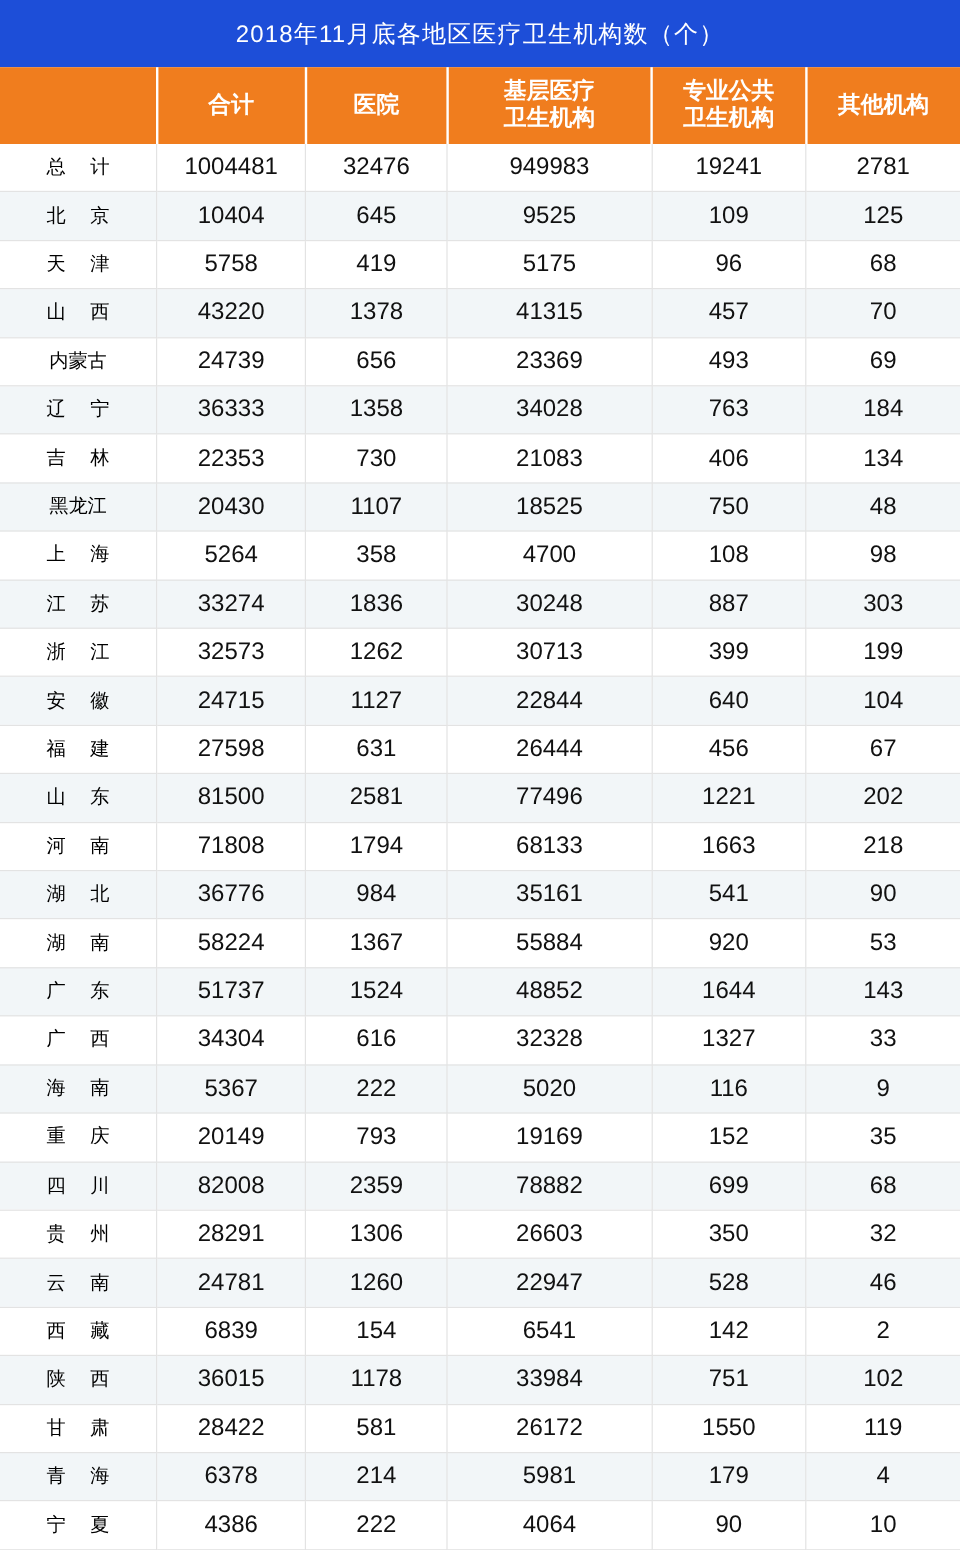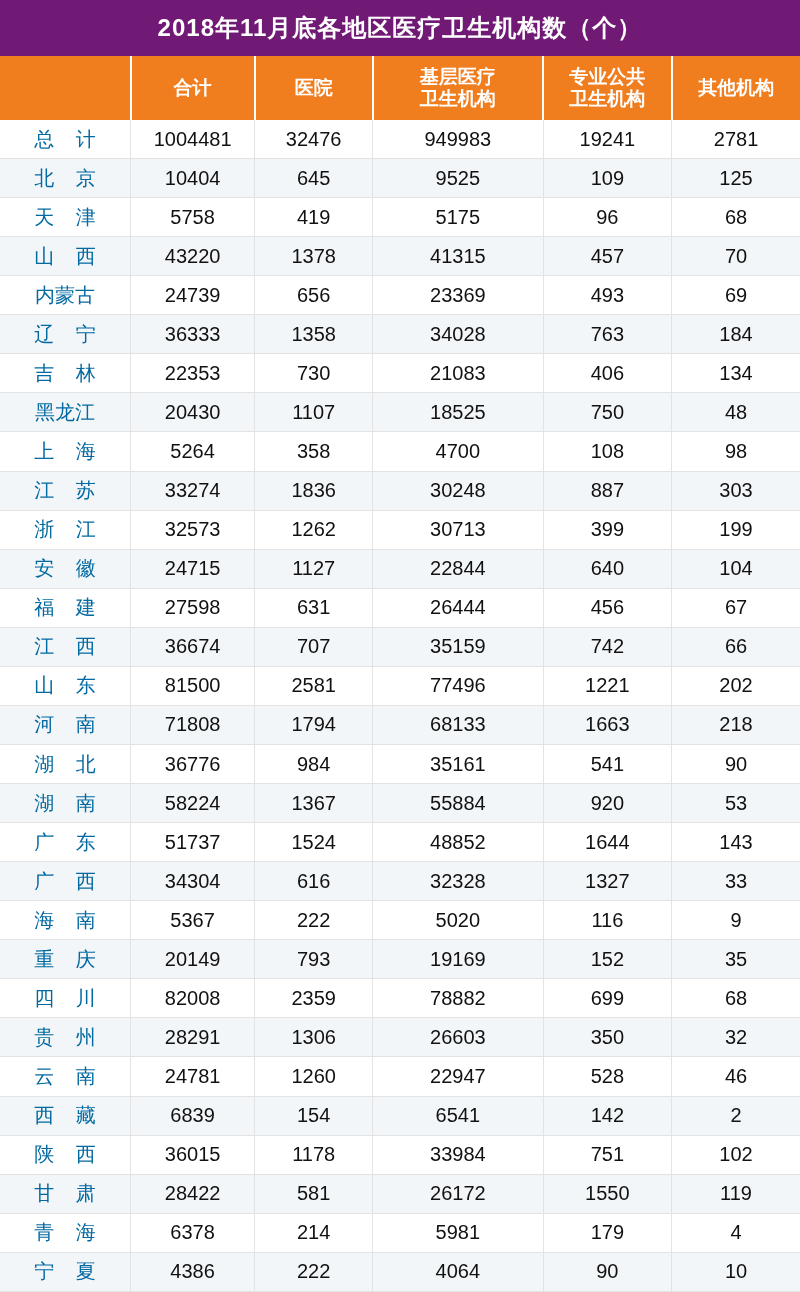--- a/index.html
+++ b/index.html
@@ -17,27 +17,27 @@
     width: 800px;
     height: 1292px;
     box-sizing: border-box;
     background: #ffffff;
     display: flex;
     flex-direction: column;
     overflow: hidden;
   }
   .title-bar {
     height: 56px;
-    background: #701a75;
+    background: #1d4ed8;
     color: #ffffff;
     display: flex;
     align-items: center;
     justify-content: center;
-    font-size: 24px;
-    font-weight: bold;
+    font-size: 20px;
+    font-weight: normal;
     letter-spacing: 1px;
     flex: 0 0 auto;
   }
   table {
     border-collapse: collapse;
     width: 800px;
     table-layout: fixed;
     flex: 1 1 auto;
   }
   col.c-region { width: 124px; }
@@ -69,24 +69,24 @@
     border-bottom: 1px solid #e3e3e3;
     border-right: 1px solid #e3e3e3;
     background: #ffffff;
     padding: 0 2px;
     white-space: nowrap;
   }
   tbody td:last-child { border-right: none; }
   tbody tr:nth-child(even) td { background: #f2f6f8; }
 
   td.region {
-    font-size: 20px;
+    font-size: 16px;
     letter-spacing: 0;
     text-align: center;
-    color: #0369a1;
+    color: #000000;
   }
   td.region span.spread {
     display: inline-block;
     letter-spacing: 8px;
     text-indent: 8px;
   }
   tbody tr.total td { font-weight: normal; }
 </style>
 </head>
 <body>
@@ -219,28 +219,20 @@
         </tr>
         <tr>
           <td class="region"><span class="spread">福 建</span></td>
           <td>27598</td>
           <td>631</td>
           <td>26444</td>
           <td>456</td>
           <td>67</td>
         </tr>
         <tr>
-          <td class="region"><span class="spread">江 西</span></td>
-          <td>36674</td>
-          <td>707</td>
-          <td>35159</td>
-          <td>742</td>
-          <td>66</td>
-        </tr>
-        <tr>
           <td class="region"><span class="spread">山 东</span></td>
           <td>81500</td>
           <td>2581</td>
           <td>77496</td>
           <td>1221</td>
           <td>202</td>
         </tr>
         <tr>
           <td class="region"><span class="spread">河 南</span></td>
           <td>71808</td>

